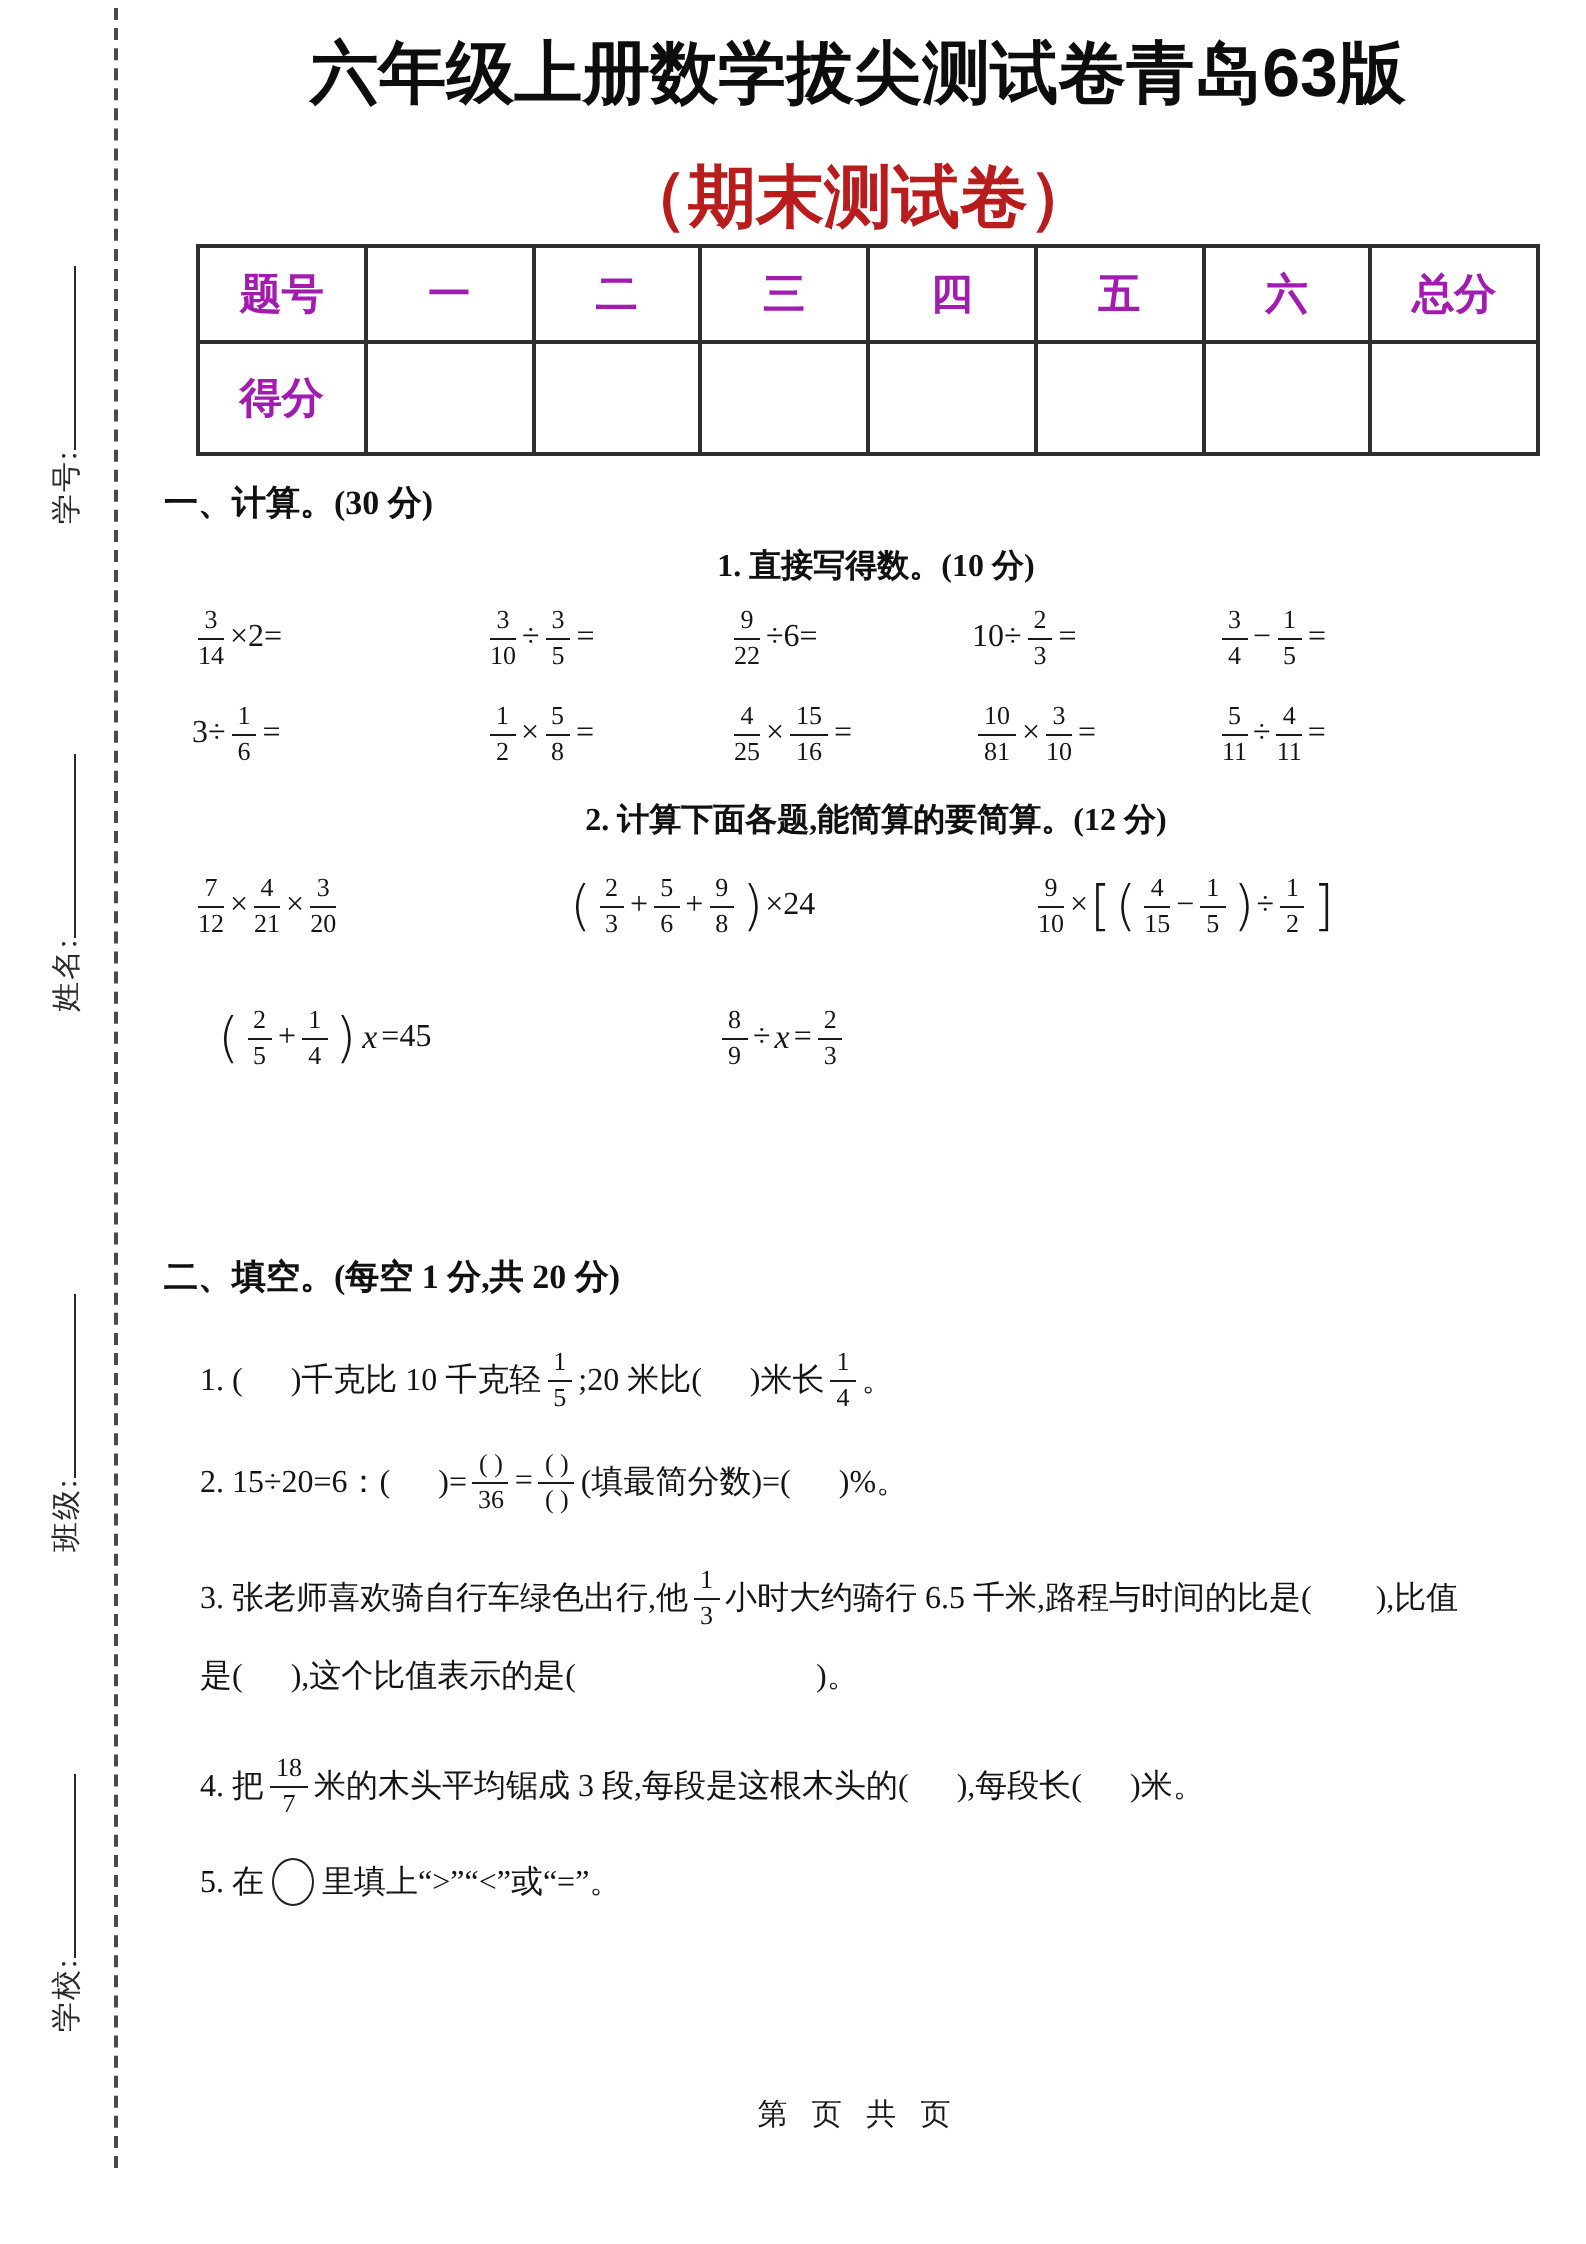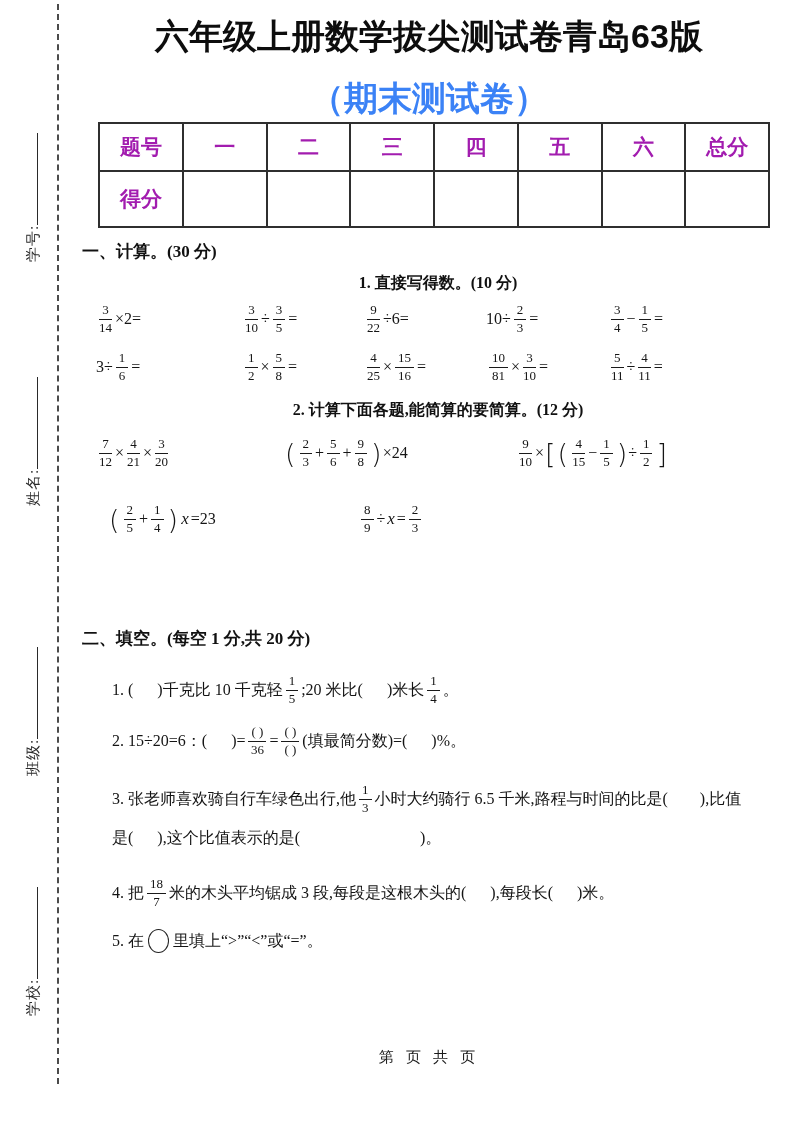--- a/index.html
+++ b/index.html
@@ -12,21 +12,21 @@
   .sg{position:absolute;left:22px;width:0;height:0;}
   .sg-inner{display:inline-block;white-space:nowrap;transform:rotate(-90deg);transform-origin:0 0;
     font-size:15px;color:#2a2a2a;letter-spacing:1px;}
   .sg-line{display:inline-block;width:92px;height:1em;border-bottom:1.6px solid #2a2a2a;vertical-align:baseline;}
   .sg1{top:262px}.sg2{top:506px}.sg3{top:776px}.sg4{top:1016px}
   
   .content{position:absolute;left:82px;top:0;width:694px;}
   .title{margin-top:14px;text-align:center;font-family:"Liberation Sans","DejaVu Sans",sans-serif;
     font-weight:900;font-size:34px;letter-spacing:0px;color:#0d0d0d;}
   .subtitle{margin-top:16px;text-align:center;font-family:"Liberation Sans","DejaVu Sans",sans-serif;
-    font-weight:900;font-size:34px;color:#3b82f6;}
+    font-weight:900;font-size:34px;color:#b91c1c;}
   .meta{margin:24px 8px 6px 0;text-align:right;font-size:17px;font-weight:600;
     font-family:"Liberation Sans","DejaVu Sans",sans-serif;color:#1a1a1a;}
   
   table.score{border-collapse:collapse;width:672px;margin-left:16px;table-layout:fixed;}
   table.score td{border:2px solid #2f2f2f;text-align:center;vertical-align:middle;
     font-family:"Liberation Sans","DejaVu Sans",sans-serif;font-size:21px;font-weight:600;color:#a21caf;}
   table.score tr.hrow td{height:44px;}
   table.score tr.srow td{height:52px;}
   
   .sec-head{margin:12px 0 0 0;font-size:17px;font-weight:700;color:#111;}
@@ -39,21 +39,21 @@
   .r5 .mi:first-child{width:146px;}
   .r5 .mi:last-child{width:auto;}
   .rq2{min-height:56px;margin-top:4px;}
   .rq2 .mi:nth-child(1){width:188px;}
   .rq2 .mi:nth-child(2){width:232px;}
   .rq3{min-height:60px;margin-top:8px;}
   .rq3 .mi:nth-child(1){width:262px;padding-left:12px;box-sizing:border-box;}
   .gap-q3{margin-top:84px;}
   .gap-sec2{margin-top:78px;}
   
-  .mline{margin-left:30px;font-size:16px;color:#141414;}
+  .mline{margin-left:18px;font-size:16px;color:#141414;}
   .l-q1{margin-top:16px;min-height:48px;display:flex;align-items:center;}
   .l-q2{margin-top:2px;min-height:50px;display:flex;align-items:center;}
   .l-q3a{margin-top:6px;min-height:54px;display:flex;align-items:center;}
   .l-q3b{margin-top:2px;min-height:36px;display:flex;align-items:flex-start;}
   .l-q4{margin-top:4px;min-height:50px;display:flex;align-items:center;}
   .l-q5{margin-top:6px;min-height:34px;display:flex;align-items:center;}
   
   .mtxt{white-space:pre-wrap;font-size:16px;}
   .frac{display:inline-flex;flex-direction:column;align-items:center;vertical-align:middle;
     margin:0 3px;line-height:1.05;font-size:13px;font-weight:500;}
@@ -295,21 +295,21 @@
           <span class="fn">2</span>
           <span class="fd">5</span>
         </span>
         <span class="mtxt">+</span>
         <span class="frac">
           <span class="fn">1</span>
           <span class="fd">4</span>
         </span>
         <span class="big">)</span>
         <span class="ivar">x</span>
-        <span class="mtxt">=23</span>
+        <span class="mtxt">=45</span>
       </span>
     <span class="mi">
         <span class="frac">
           <span class="fn">8</span>
           <span class="fd">9</span>
         </span>
         <span class="mtxt">÷</span>
         <span class="ivar">x</span>
         <span class="mtxt">=</span>
         <span class="frac">

